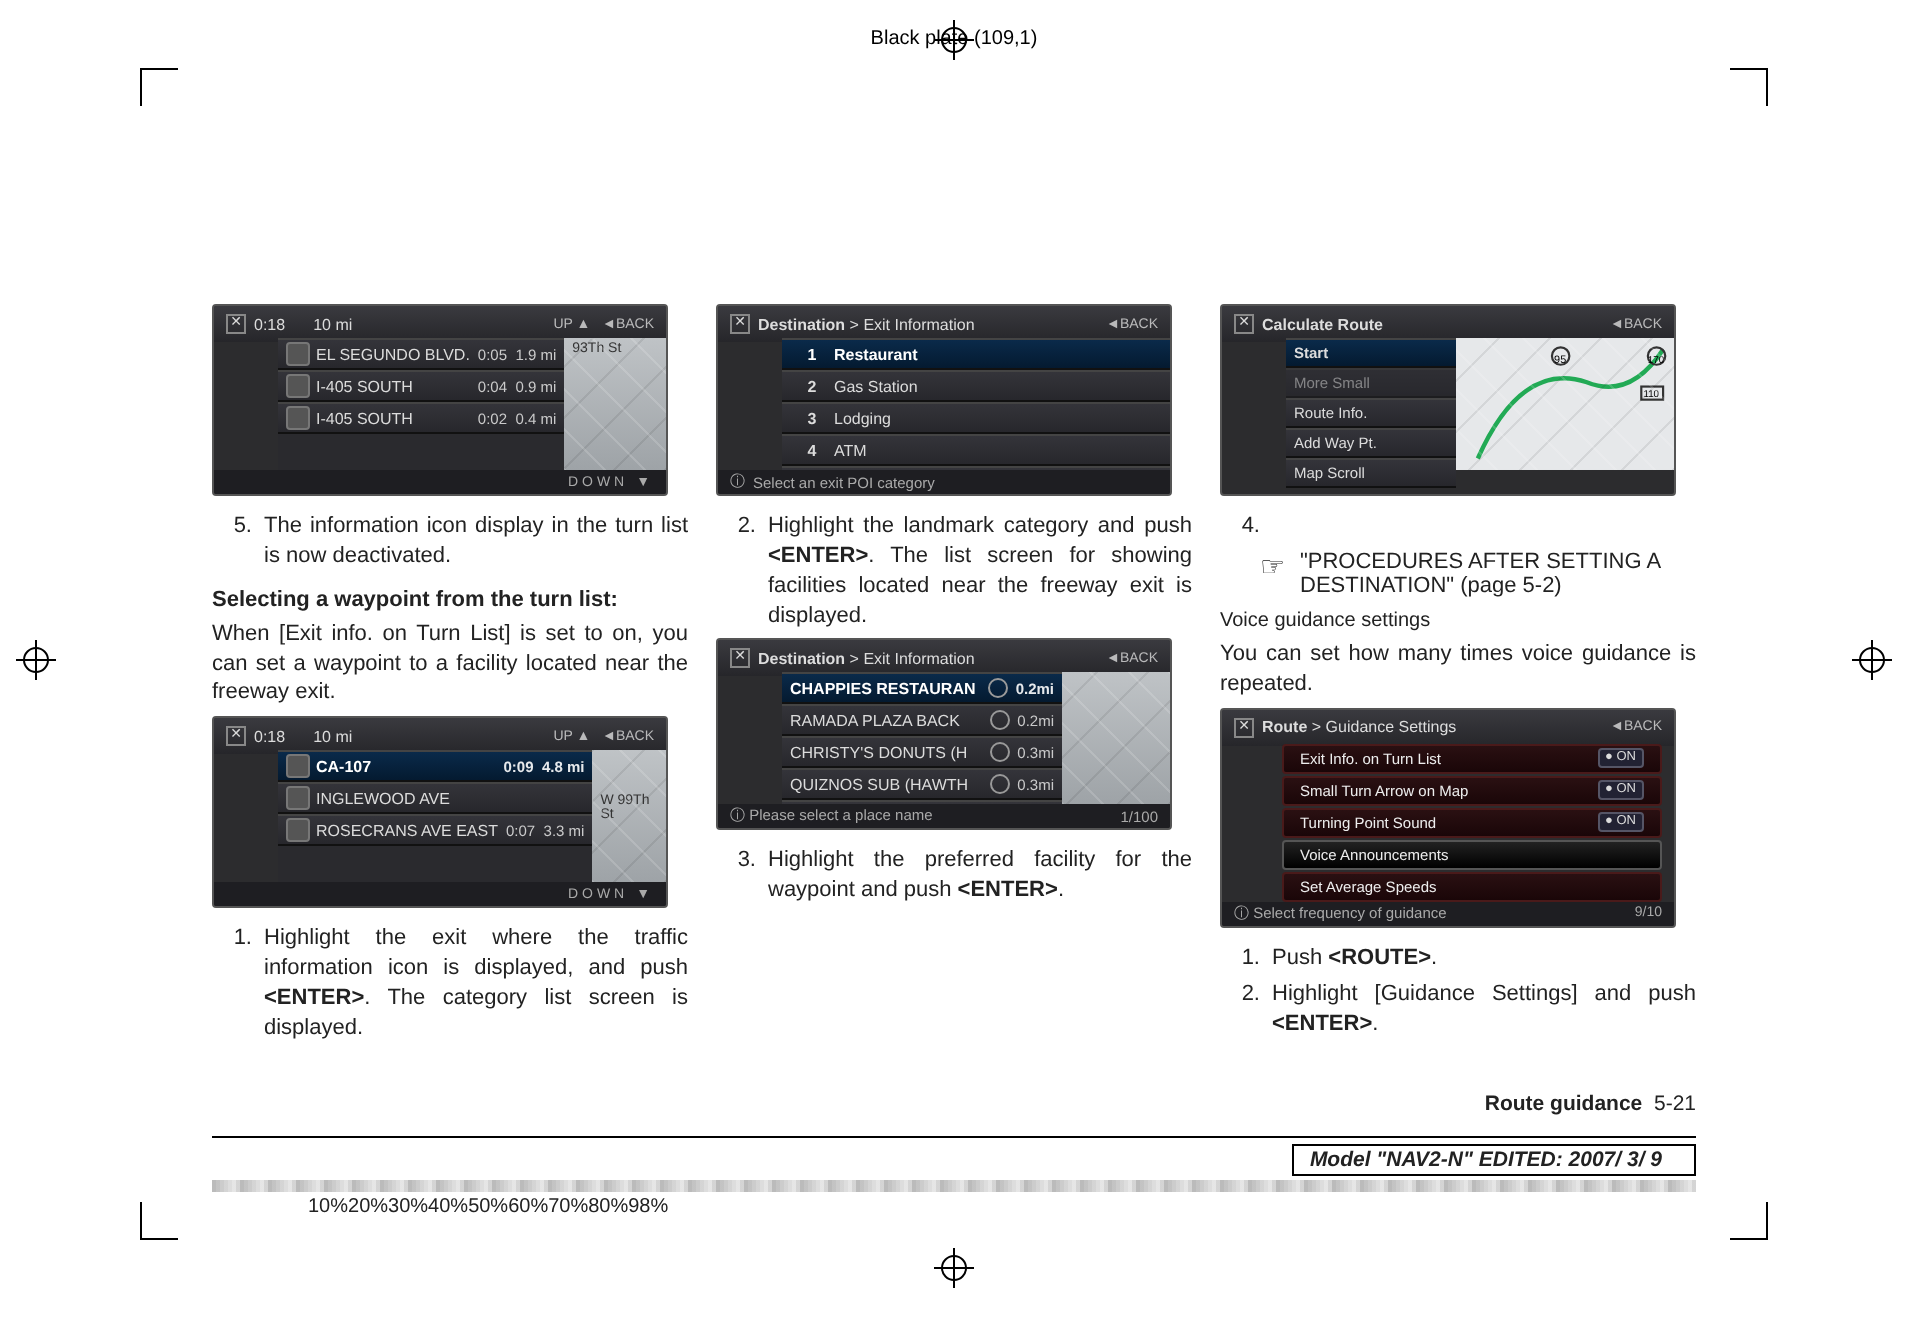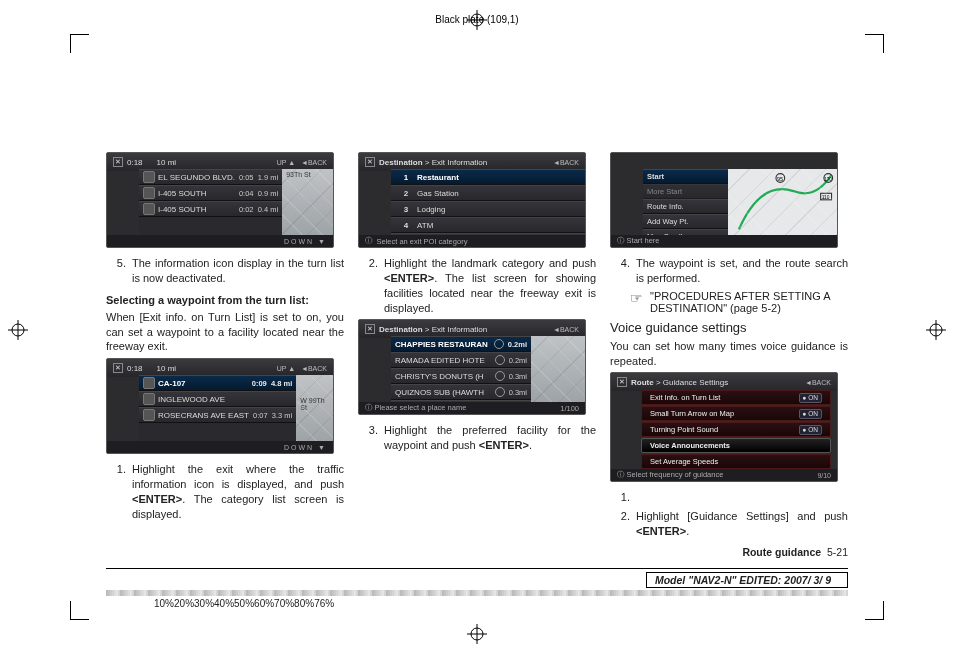--- a/index.html
+++ b/index.html
@@ -138,31 +138,31 @@
   .navshot.guidance .row {
     border-radius:2px; margin:1px 0; padding:1px 8px;
     background:linear-gradient(#2a1012,#1a0608);
     border:1px solid #4a1a1a;
     height: 11px;
   }
   .navshot.guidance .row .lbl { color:#eee; font-size:7.5px;}
   .navshot.guidance .row .tog {
     flex:none; font-size:6.5px; background:#223; border:1px solid #556; padding:0 3px; border-radius:2px; line-height:8px;
   }
-  .navshot.guidance .row.sel { background:linear-gradient(#222,#000); font-weight:bold; border-color:#555;}
+  .navshot.guidance .row.sel { background:linear-gradient(#222,#000); font-weight:normal; border-color:#555;}
   .navshot.guidance .footer { margin-top:12px;}
   .navshot.guidance .footer .right { font-size:7px;}
 
   
   p, .step { margin: 4px 0; line-height: 1.35; text-align: justify; }
   .step { display:flex; }
   .step .n { flex:0 0 20px; text-align:right; padding-right:6px;}
   .step .t { flex:1; }
   .subhead { font-weight: bold; margin-top:8px; margin-bottom:4px; }
-  .voicehead { font-size: 13px; margin: 6px 0 2px; font-weight: 400; }
+  .voicehead { font-size: 10px; margin: 6px 0 2px; font-weight: 400; }
   .pointer { display:flex; align-items:flex-start; }
   .pointer .hand {
     flex:0 0 20px; font-size:14px; line-height:1; padding-top:1px;
   }
 
   .route-foot {
     position:absolute;
     right: 106px;
     bottom: 102px;
     font-size: 10.5px;
@@ -391,21 +391,21 @@
           <span class="right">◄<span>BACK</span></span>
         </div>
         <div class="body">
           <div class="listcol">
             <div class="row selected">
                 <span class="lbl">CHAPPIES RESTAURAN</span>
                 <span class="pin"></span>
                 <span class="dist">0.2mi</span>
               </div>
             <div class="row">
-                <span class="lbl">RAMADA EDITED HOTE</span>
+                <span class="lbl">RAMADA PLAZA BACK</span>
                 <span class="pin"></span>
                 <span class="dist">0.2mi</span>
               </div>
             <div class="row">
                 <span class="lbl">CHRISTY'S DONUTS (H</span>
                 <span class="pin"></span>
                 <span class="dist">0.3mi</span>
               </div>
             <div class="row">
                 <span class="lbl">QUIZNOS SUB (HAWTH</span>
@@ -428,27 +428,34 @@
 
       <div class="step">
         <span class="n">3.</span>
         <span class="t">Highlight the preferred facility for the waypoint and push <b>&lt;ENTER&gt;</b>.</span>
       </div>
     </div>
 
     <div class="col">
 
       <div class="navshot calcroute">
+        <div class="titlebar">
+          <span class="left">
+            <span class="xicon">✕</span>
+            <span class="crumb"><b>Calculate Route</b></span>
+          </span>
+          <span class="right">◄<span>BACK</span></span>
+        </div>
         <div class="body">
           <div class="listcol">
             <div class="row start">
                 <span class="lbl">Start</span>
               </div>
             <div class="row" style="opacity:.5;">
-                <span class="lbl">More Start</span>
+                <span class="lbl">More Small</span>
               </div>
             <div class="row">
                 <span class="lbl">Route Info.</span>
               </div>
             <div class="row">
                 <span class="lbl">Add Way Pt.</span>
               </div>
             <div class="row">
                 <span class="lbl">Map Scroll</span>
               </div>
@@ -459,28 +466,24 @@
               <path d="M10 55 Q 30 10 60 20 Q 80 28 95 5" stroke="#2a5" stroke-width="2" fill="none"></path>
               <circle cx="48" cy="8" r="4" fill="none" stroke="#333"></circle>
                 <text x="45" y="11" font-size="5">95</text>
               <circle cx="92" cy="8" r="4" fill="none" stroke="#333"></circle>
                 <text x="88" y="11" font-size="4.5">170</text>
               <rect x="85" y="22" width="10" height="6" fill="none" stroke="#333"></rect>
                 <text x="86" y="27" font-size="4.5">110</text>
             </svg>
           </div>
         </div>
-        <div class="footer">
-            <span>ⓘ <span>Start here</span></span>
-          </div>
       </div>
 
       <div class="step">
         <span class="n">4.</span>
-        <span class="t">The waypoint is set, and the route search is performed.</span>
       </div>
       <div class="pointer" style="margin-left:20px;">
         <span class="hand">☞</span>
         <span>"PROCEDURES AFTER SETTING A DESTINATION" (page 5-2)</span>
       </div>
 
       <div class="voicehead">Voice guidance settings</div>
       <p>You can set how many times voice guidance is repeated.</p>
 
       <div class="navshot guidance" style="height:108px;">
@@ -512,20 +515,21 @@
             </div>
         </div>
         <div class="footer">
           <span>ⓘ <span>Select frequency of guidance</span></span>
           <span class="right">9/10</span>
         </div>
       </div>
 
       <div class="step">
         <span class="n">1.</span>
+        <span class="t">Push <b>&lt;ROUTE&gt;</b>.</span>
       </div>
       <div class="step">
         <span class="n">2.</span>
         <span class="t">Highlight [Guidance Settings] and push <b>&lt;ENTER&gt;</b>.</span>
       </div>
     </div>
   </div>
 
   <div class="route-foot">
     <b>Route guidance</b>&nbsp;&nbsp;<span>5-21</span>
@@ -539,17 +543,17 @@
     <div class="bar"></div>
     <div class="labels">
       <span>10%</span>
       <span>20%</span>
       <span>30%</span>
       <span>40%</span>
       <span>50%</span>
       <span>60%</span>
       <span>70%</span>
       <span>80%</span>
-      <span>76%</span>
+      <span>98%</span>
     </div>
   </div>
 
 </div>
 
 </body></html>

